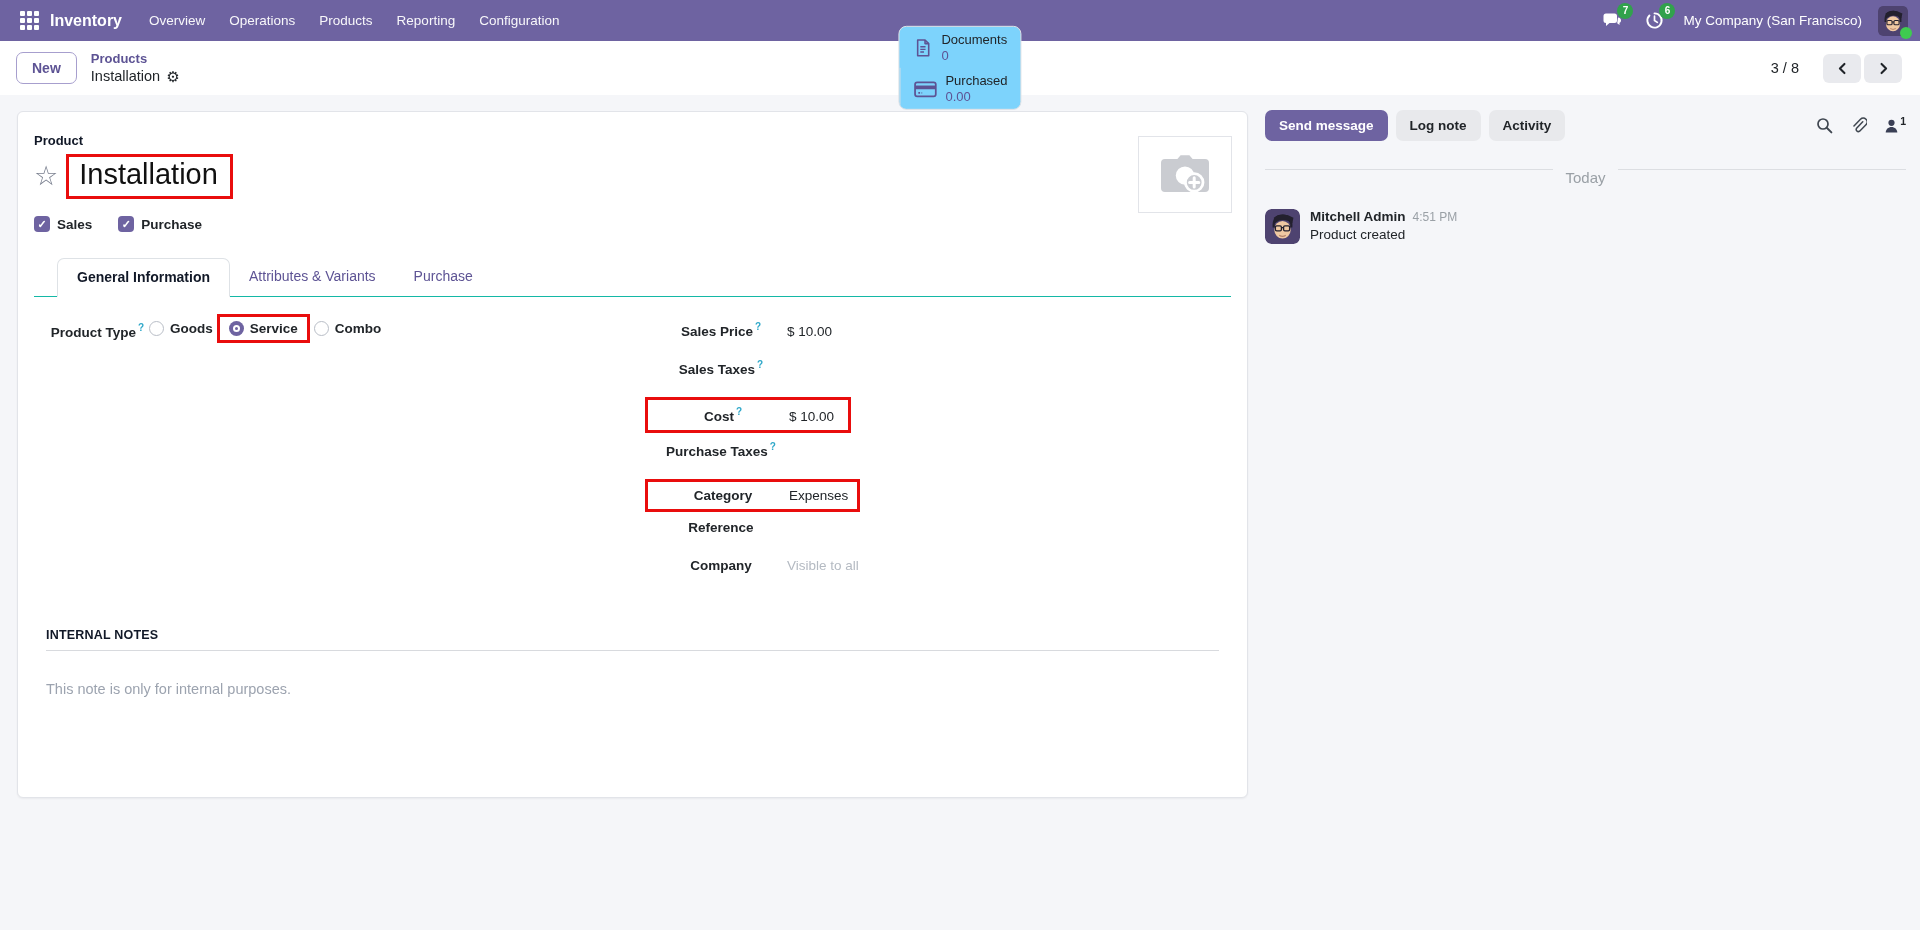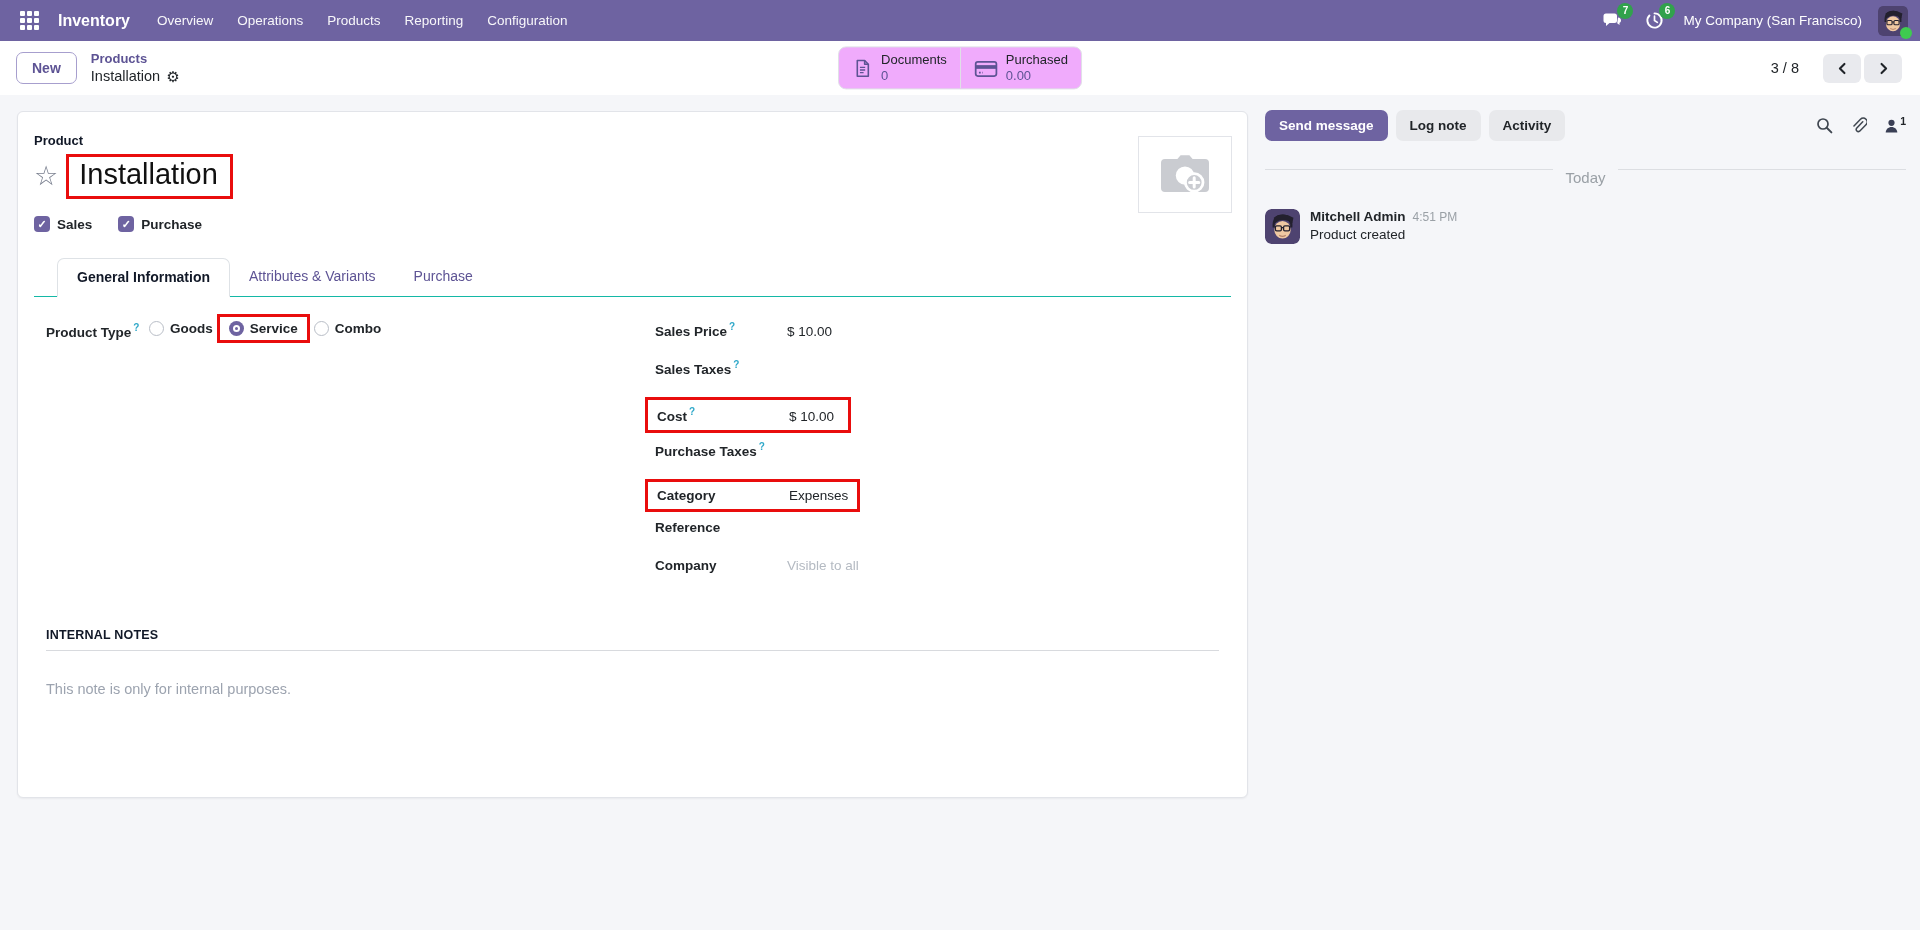--- a/index.html
+++ b/index.html
@@ -5,21 +5,21 @@
   * { box-sizing: border-box; margin: 0; padding: 0; }
   html, body { width: 1920px; height: 930px; overflow: hidden; background: #f5f6f9; 
     font-family: "Liberation Sans", sans-serif; color: #212529; }
 
   
   .topbar { height: 41px; background: #6e63a1; display: flex; align-items: center;
     padding: 0 12px 0 14px; color: #fff; }
   .apps-btn { display: flex; align-items: center; justify-content: center; width: 30px; height: 30px; cursor: pointer; }
   .grid-icon { display: grid; grid-template-columns: repeat(3, 5px); grid-gap: 2px; }
   .grid-icon i { width: 5px; height: 5px; background: #fff; border-radius: 1px; }
-  .app-name { font-size: 16px; font-weight: 700; margin: 0 2px 0 8px; padding: 0 6px; cursor: pointer; }
+  .app-name { font-size: 16px; font-weight: 700; margin: 0 2px 0 0; padding: 0 6px; cursor: pointer; }
   .menu { display: flex; align-items: center; gap: 6px; margin-left: 10px; }
   .menu-item { font-size: 13.5px; padding: 6px 9px; border-radius: 4px; cursor: pointer; color: rgba(255,255,255,.95); }
   .systray { margin-left: auto; display: flex; align-items: center; gap: 16px; }
   .tray-icon { position: relative; width: 26px; height: 24px; display: flex; align-items: center; justify-content: center; cursor: pointer; }
   .badge { position: absolute; top: -6px; right: -8px; background: #31a24c; color: #fff; font-size: 10px;
     font-weight: 700; min-width: 16px; height: 16px; border-radius: 9px; display: flex; align-items: center; justify-content: center; padding: 0 4px; }
   .company-name { font-size: 13.5px; cursor: pointer; }
   .avatar-sm { position: relative; width: 30px; height: 30px; border-radius: 5px; overflow: visible; cursor: pointer; }
   .avatar-sm svg.face, .avatar-md svg.face { border-radius: 5px; display:block; }
   .status-dot { position: absolute; right: -4px; bottom: -3px; width: 12px; height: 12px; border-radius: 50%; background: #3ecb4f; }
@@ -27,21 +27,21 @@
   
   .control-panel { height: 54px; background: #fff; display: flex; align-items: center; padding: 0 18px 0 16px; position: relative; }
   .btn-new { background: #fff; border: 1px solid #a79fce; color: #5d5394; font-weight: 600; font-size: 14px;
     padding: 7px 15px; border-radius: 7px; cursor: pointer; }
   .breadcrumb { margin-left: 14px; line-height: 1.25; }
   .bc-parent { color: #5d5394; font-size: 13px; font-weight: 600; cursor: pointer; display:block; }
   .bc-current-row { display: flex; align-items: center; gap: 6px; }
   .bc-current { font-size: 14.5px; color: #212529; }
   .bc-gear { font-size: 15px; color: #212529; cursor: pointer; line-height: 1; }
   .stat-group { position: absolute; left: 50%; top: 50%; transform: translate(-50%,-50%); display: flex;
-    border: 1px solid #dfe1e6; border-radius: 8px; background: #f0abfc; overflow: hidden; }
+    border: 1px solid #dfe1e6; border-radius: 8px; background: #7dd3fc; overflow: hidden; flex-direction: column; }
   .stat-btn { display: flex; align-items: center; gap: 8px; padding: 5px 13px; cursor: pointer; }
   .stat-btn + .stat-btn { border-left: 1px solid #dfe1e6; }
   .stat-text { display: flex; flex-direction: column; line-height: 1.2; }
   .stat-label { font-size: 13px; color: #212529; }
   .stat-value { font-size: 13px; color: #5d5394; }
   .pager { margin-left: auto; display: flex; align-items: center; gap: 24px; }
   .pager-count { font-size: 14.5px; }
   .pager-btns { display: flex; gap: 3px; }
   .pager-btn { width: 38px; height: 29px; background: #e9eaee; border: none; border-radius: 6px; cursor: pointer;
     display: flex; align-items: center; justify-content: center; }
@@ -69,21 +69,21 @@
   
   .tabs { display: flex; margin-top: 26px; border-bottom: 1px solid #14b8a6; padding-left: 23px; }
   .tab { padding: 10px 19px 11px; font-size: 14px; cursor: pointer; color: #5d5394; }
   .tab.active { color: #111827; font-weight: 600; border: 1px solid #dee2e6; border-bottom: 1px solid #fff;
     border-radius: 7px 7px 0 0; margin-bottom: -1px; background: #fff; }
 
   
   .field-grid { display: flex; margin-top: 24px; }
   .col-left { width: 600px; flex: none; padding-left: 12px; }
   .col-right { flex: 1; padding-left: 21px; }
-  .frow { display: flex; align-items: baseline; margin-bottom: 17px; min-height: 21px; }
+  .frow { display: flex; align-items: baseline; margin-bottom: 17px; min-height: 21px; text-align: center; }
   .flabel { width: 132px; flex: none; font-size: 13.5px; font-weight: 700; color: #212529; }
   .flabel-sm { width: 103px; }
   .fvalue { font-size: 13.5px; color: #212529; cursor: text; }
   .fvalue.placeholder { color: #b4bac2; }
   .help { color: #2fa8c9; font-size: 10px; vertical-align: super; margin-left: 2px; cursor: help; font-weight: 700;}
   .radio-group { display: flex; align-items: center; gap: 14px; }
   .radio-item { display: flex; align-items: center; gap: 6px; cursor: pointer; }
   .radio { width: 15px; height: 15px; border-radius: 50%; border: 1px solid #b9bec7; background: #fff; flex: none; position: relative; }
   .radio.selected { border: none; background: #6e63a1; }
   .radio.selected::after { content:""; position: absolute; left: 4px; top: 4px; width: 7px; height: 7px;

